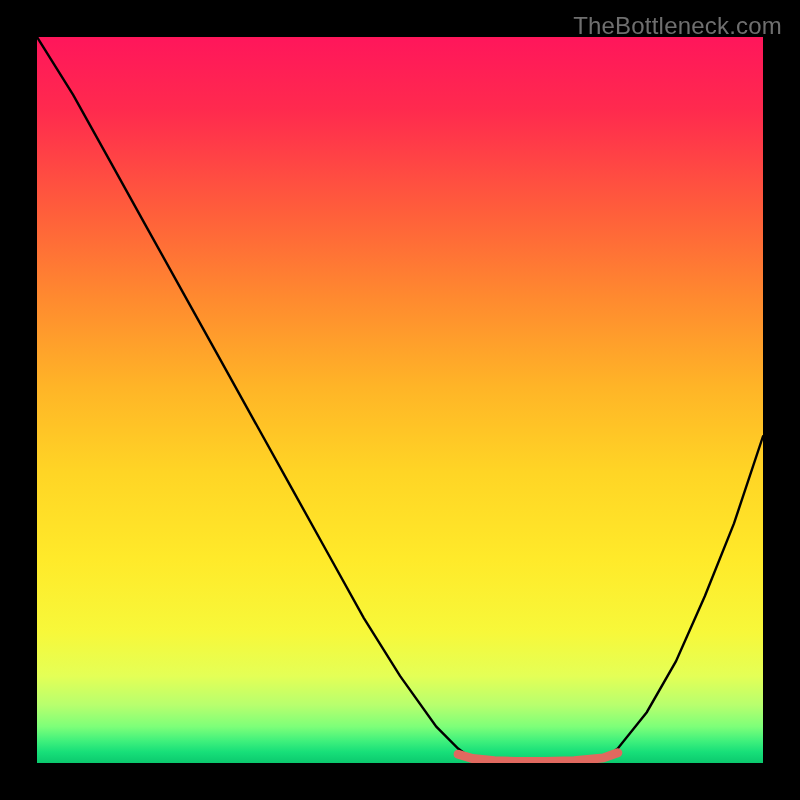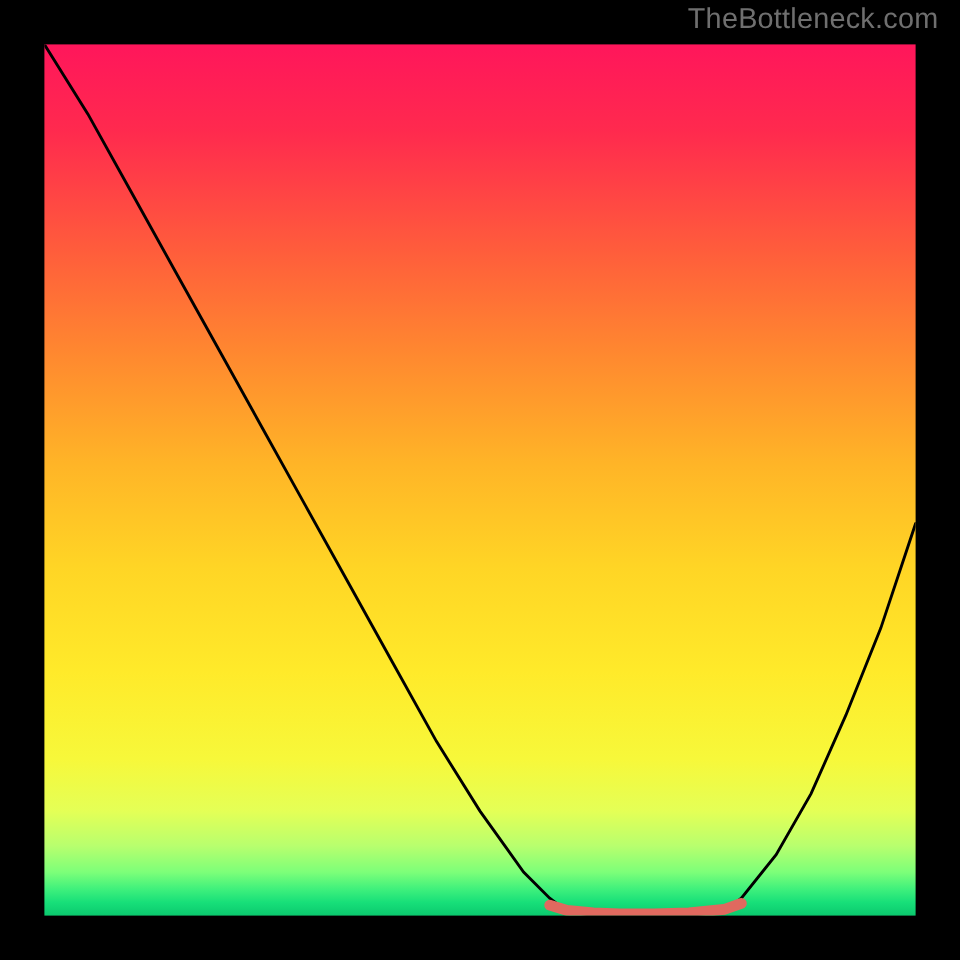--- a/index.html
+++ b/index.html
@@ -36,21 +36,21 @@
       #e4ff56 88%,
       #b8ff6e 92%,
       #7dff79 95%,
       #3ef07c 97%,
       #17df79 98.5%,
       #0bc96e 100%
     );
   }
   .watermark {
     position: absolute;
-    top: 2px;
+    top: 12px;
     right: 18px;
     color: #6f6f6f;
     font-size: 24px;
     font-weight: 400;
     letter-spacing: 0.2px;
   }
   svg.curve {
     position: absolute;
     left: 0;
     top: 0;

